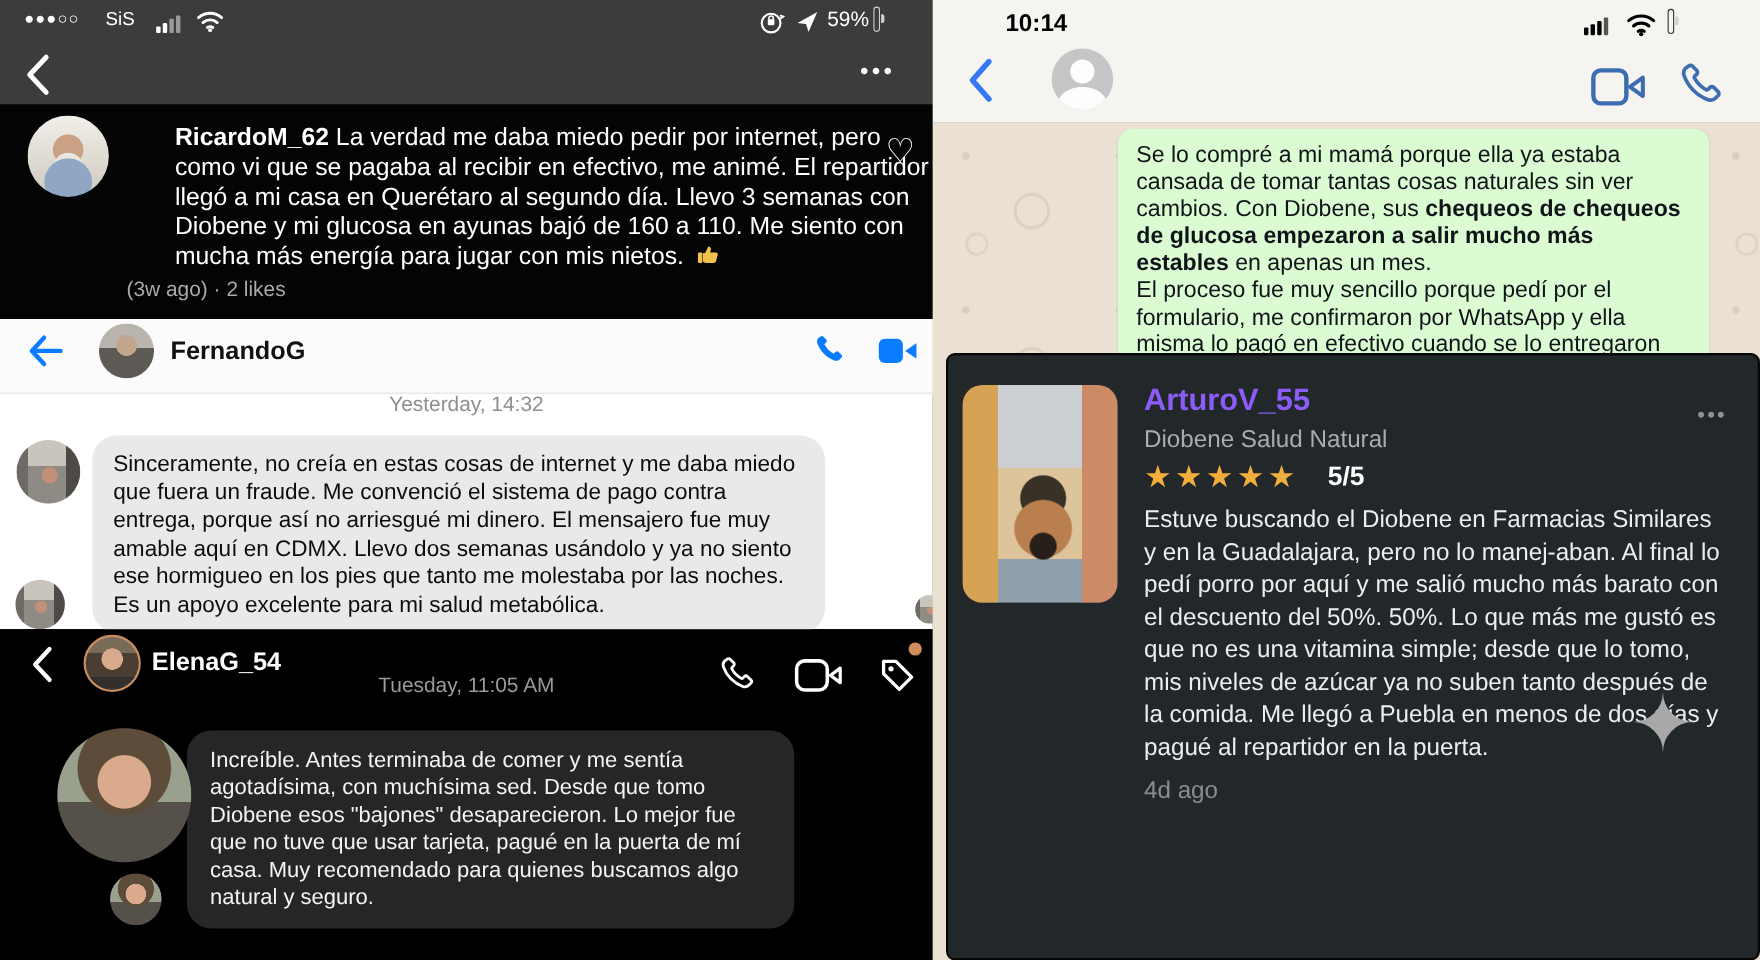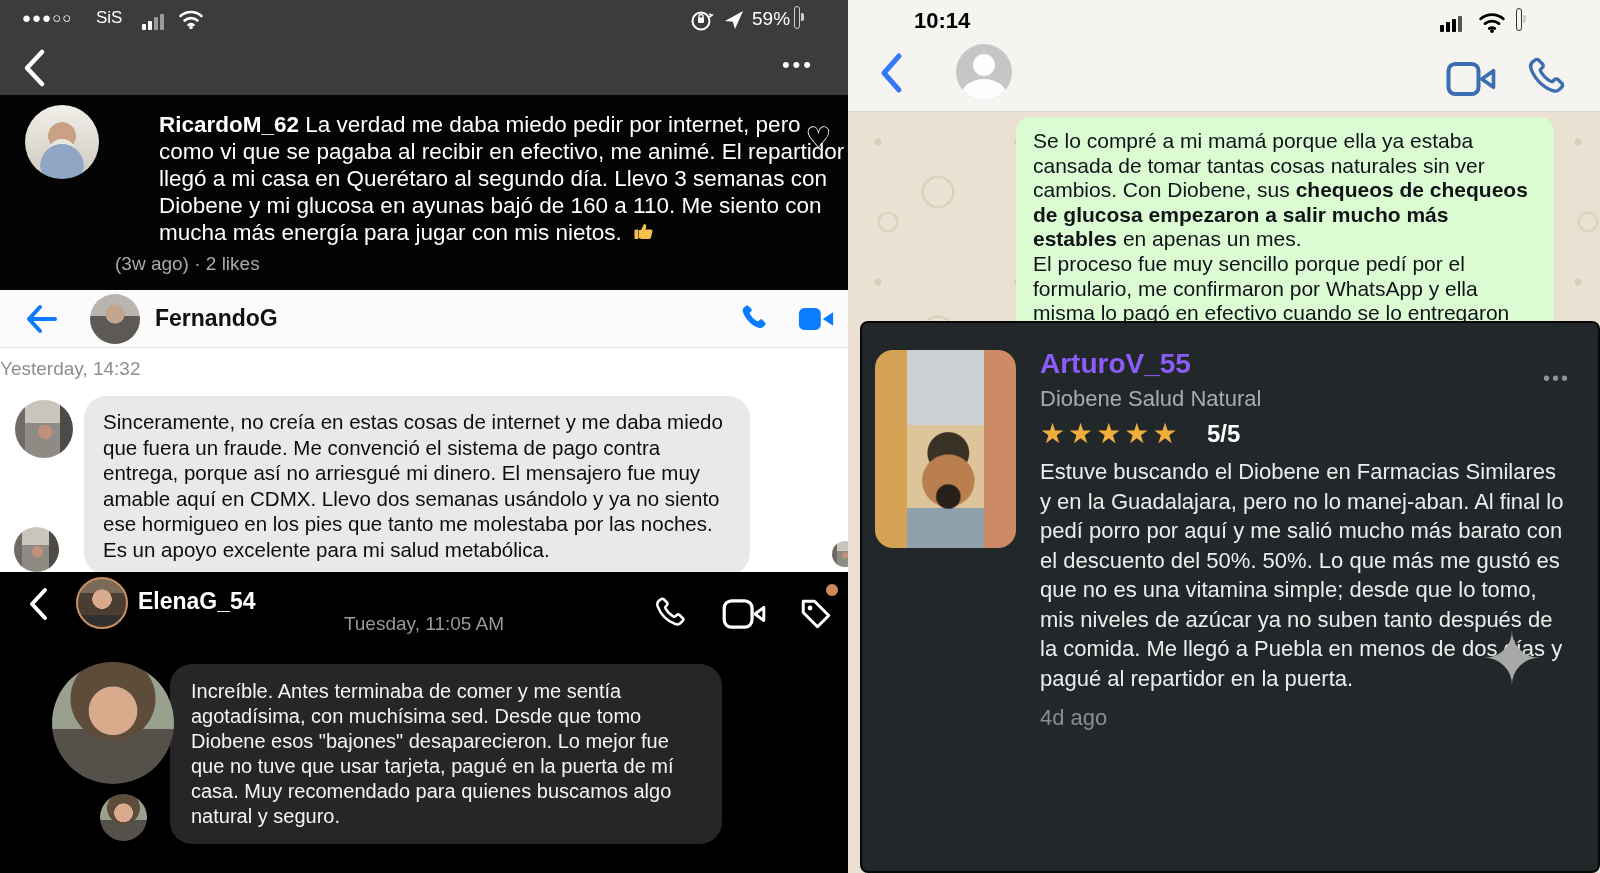--- a/index.html
+++ b/index.html
@@ -39,27 +39,27 @@
       radial-gradient(circle at 50% 42%, #caa185 0 24%, transparent 25%),
       linear-gradient(#f1efe9, #cfc9bf); }
   #ricardo .text { left:115px; top:16px; width:695px; color:#fff; font-size:22.5px; line-height:27px;margin-left:44px; }
   #ricardo .text b { font-weight:bold; }
   #ricardo .heart { right:16px; top:28px; color:#fff; font-size:30px; line-height:30px; }
   #ricardo .meta { left:115px; top:158px; color:#a9a9ae; font-size:19px; }
   .thumb-svg { display:inline-block; vertical-align:-3px; margin-left:4px; }
 
   
   #fern { left:0; top:290px; width:848px; height:282px; background:#fff; }
-  #fern .hdr { left:0; top:0; width:848px; height:58px; background:#fbfbfb; border-bottom:1px solid #e2e2e2; }
+  #fern .hdr { left:0; top:0; width:848px; height:68px; background:#fbfbfb; border-bottom:1px solid #e2e2e2; }
   #fern .hdr .avatar { left:90px; top:4px; width:50px; height:50px; border-radius:50%;
     background:
       radial-gradient(circle at 50% 40%, #c2a58d 0 24%, transparent 25%),
       linear-gradient(#b9b5ae 0 45%, #5d5a56 45%); }
   #fern .hdr .name { left:155px; top:15px; font-size:23px; font-weight:bold; color:#111; }
-  #fern .date { left:0; top:68px; width:848px; text-align:left; color:#8e8e93; font-size:19px; }
+  #fern .date { left:0; top:68px; width:848px; text-align:center; color:#8e8e93; font-size:19px; }
   #fern .bubble { left:84px; top:106px; width:666px; background:#e9e9eb; border-radius:22px;
     padding:13px 19px; color:#0d0d0d; font-size:20.5px; line-height:25.5px; }
   .circ { border-radius:50%; }
   .city-ava { background:
       radial-gradient(circle at 52% 55%, #c2907a 0 16%, transparent 17%),
       linear-gradient(90deg, #6e6a66 0 18%, transparent 18% 78%, #4d4a47 78%),
       linear-gradient(#c9c4bc 0 40%, #8e8a84 40%); }
   #fern .ava-big { left:15px; top:110px; width:58px; height:58px; }
   #fern .ava-small { left:14px; top:237px; width:45px; height:45px; }
   #fern .ava-mini { left:832px; top:251px; width:26px; height:26px; }

